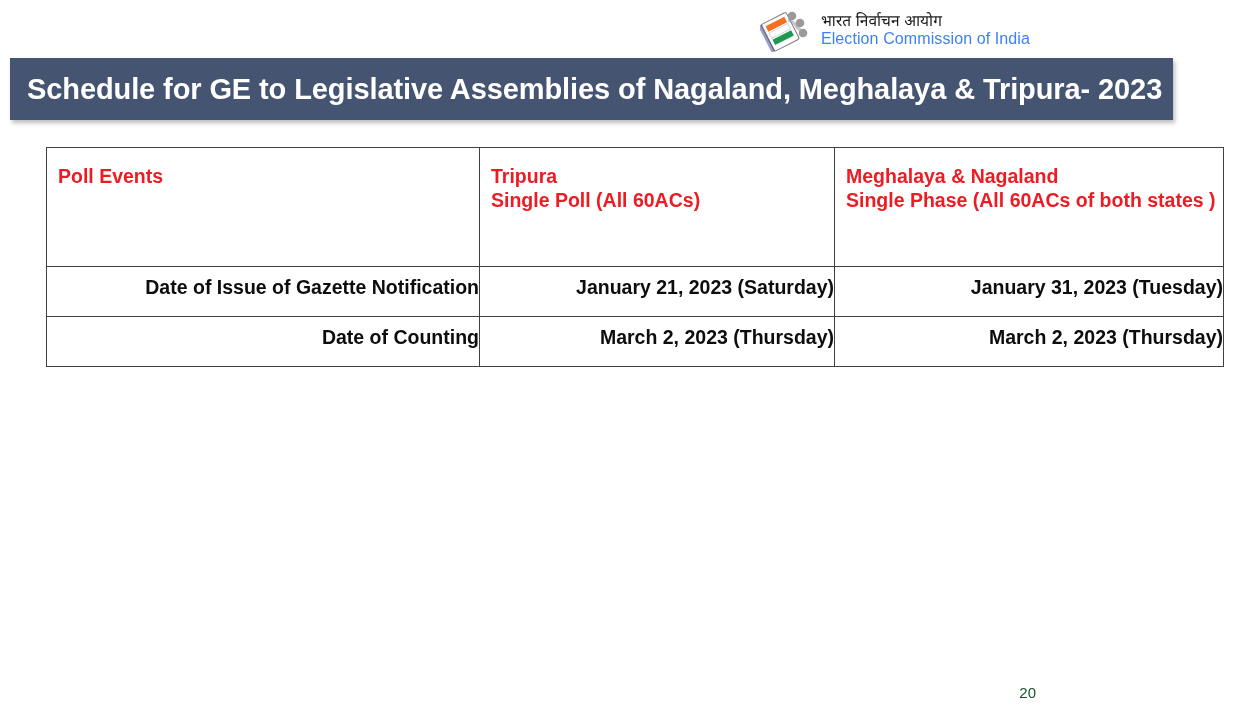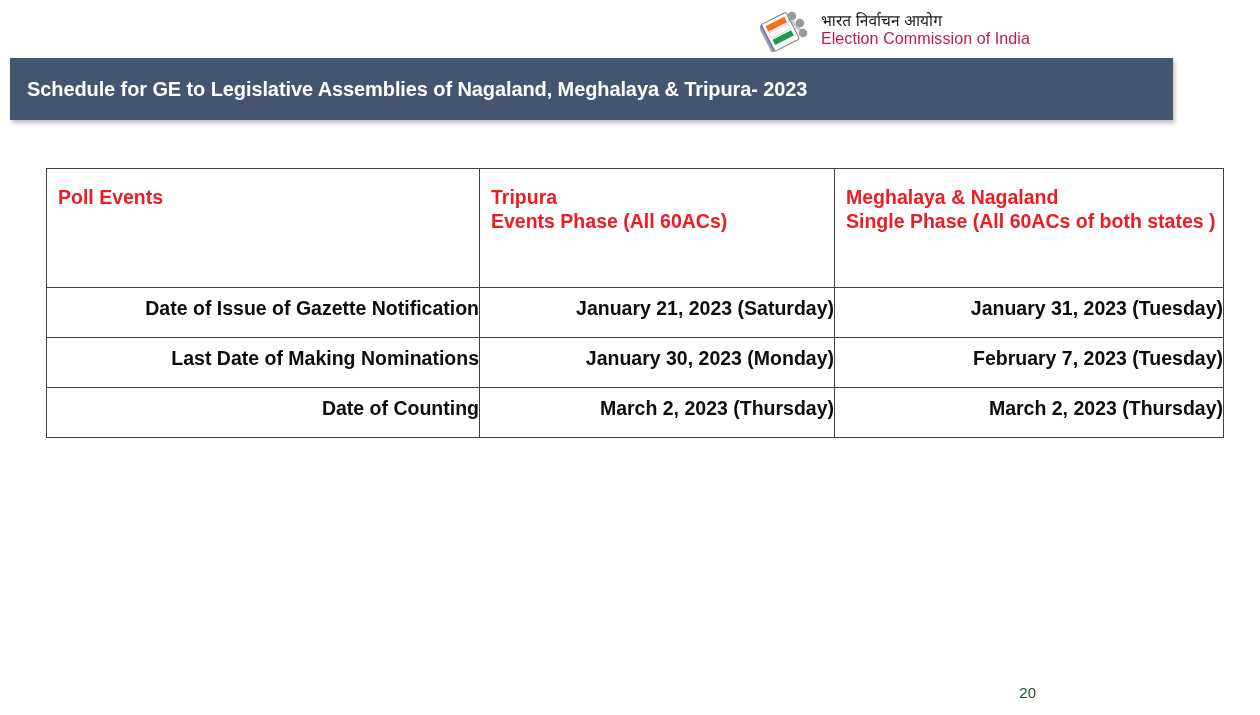--- a/index.html
+++ b/index.html
@@ -39,21 +39,21 @@
     line-height: 1.12;
   }
   .logo-hindi {
     font-size: 15.5px;
     color: #1a1a1a;
     letter-spacing: 0.1px;
     white-space: nowrap;
   }
   .logo-eng {
     font-size: 16px;
-    color: #be185d;
+    color: #3b82f6;
     letter-spacing: 0.1px;
     white-space: nowrap;
   }
 
   
   .title-shadow {
     position: absolute;
     left: 12px;
     top: 61px;
     width: 1163px;
@@ -66,37 +66,36 @@
     left: 10px;
     top: 58px;
     width: 1163px;
     height: 62px;
     background: #455470;
     display: flex;
     align-items: center;
   }
   .title-text {
     color: #ffffff;
-    font-size: 20px;
+    font-size: 29px;
     font-weight: bold;
     padding-left: 17px;
     letter-spacing: -0.1px;
     white-space: nowrap;
     text-align: center;
   }
 
   
   .sched-table {
     position: absolute;
     left: 46px;
     top: 147px;
     width: 1177px;
     border-collapse: collapse;
     table-layout: fixed;
-    margin-top: 21px;
   }
   .sched-table td {
     border: 1.6px solid #404040;
     vertical-align: top;
     padding: 9px 0 9px 11px;
     font-size: 19.5px;
     font-weight: bold;
     color: #0d0d0d;
     line-height: 1.22;
   }
@@ -164,37 +163,32 @@
       <col class="col-tripura">
       <col class="col-megh">
     </colgroup>
     <tbody>
       <tr class="header-row">
         <td>
           <span class="red hdr-line">Poll Events</span>
         </td>
         <td>
           <span class="red hdr-line">Tripura</span>
-          <span class="red hdr-line">Events Phase (All 60ACs)</span>
+          <span class="red hdr-line">Single Poll (All 60ACs)</span>
         </td>
         <td>
           <span class="red hdr-line">Meghalaya &amp; Nagaland</span>
           <span class="red hdr-line wrapme">Single Phase (All 60ACs of both states )</span>
         </td>
       </tr>
 
       <tr class="row-norm">
         <td>Date of Issue of Gazette Notification</td>
         <td>January  21, 2023 (Saturday)</td>
         <td>January  31, 2023 (Tuesday)</td>
-      </tr>
-      <tr class="row-norm">
-        <td>Last Date of Making Nominations</td>
-        <td>January 30, 2023 (Monday)</td>
-        <td>February 7, 2023 (Tuesday)</td>
       </tr>
       <tr class="row-norm">
         <td>Date of Counting</td>
         <td>March 2, 2023 (Thursday)</td>
         <td>March 2, 2023 (Thursday)</td>
       </tr>
     </tbody>
   </table>
 
   <div class="page-num">20</div>

